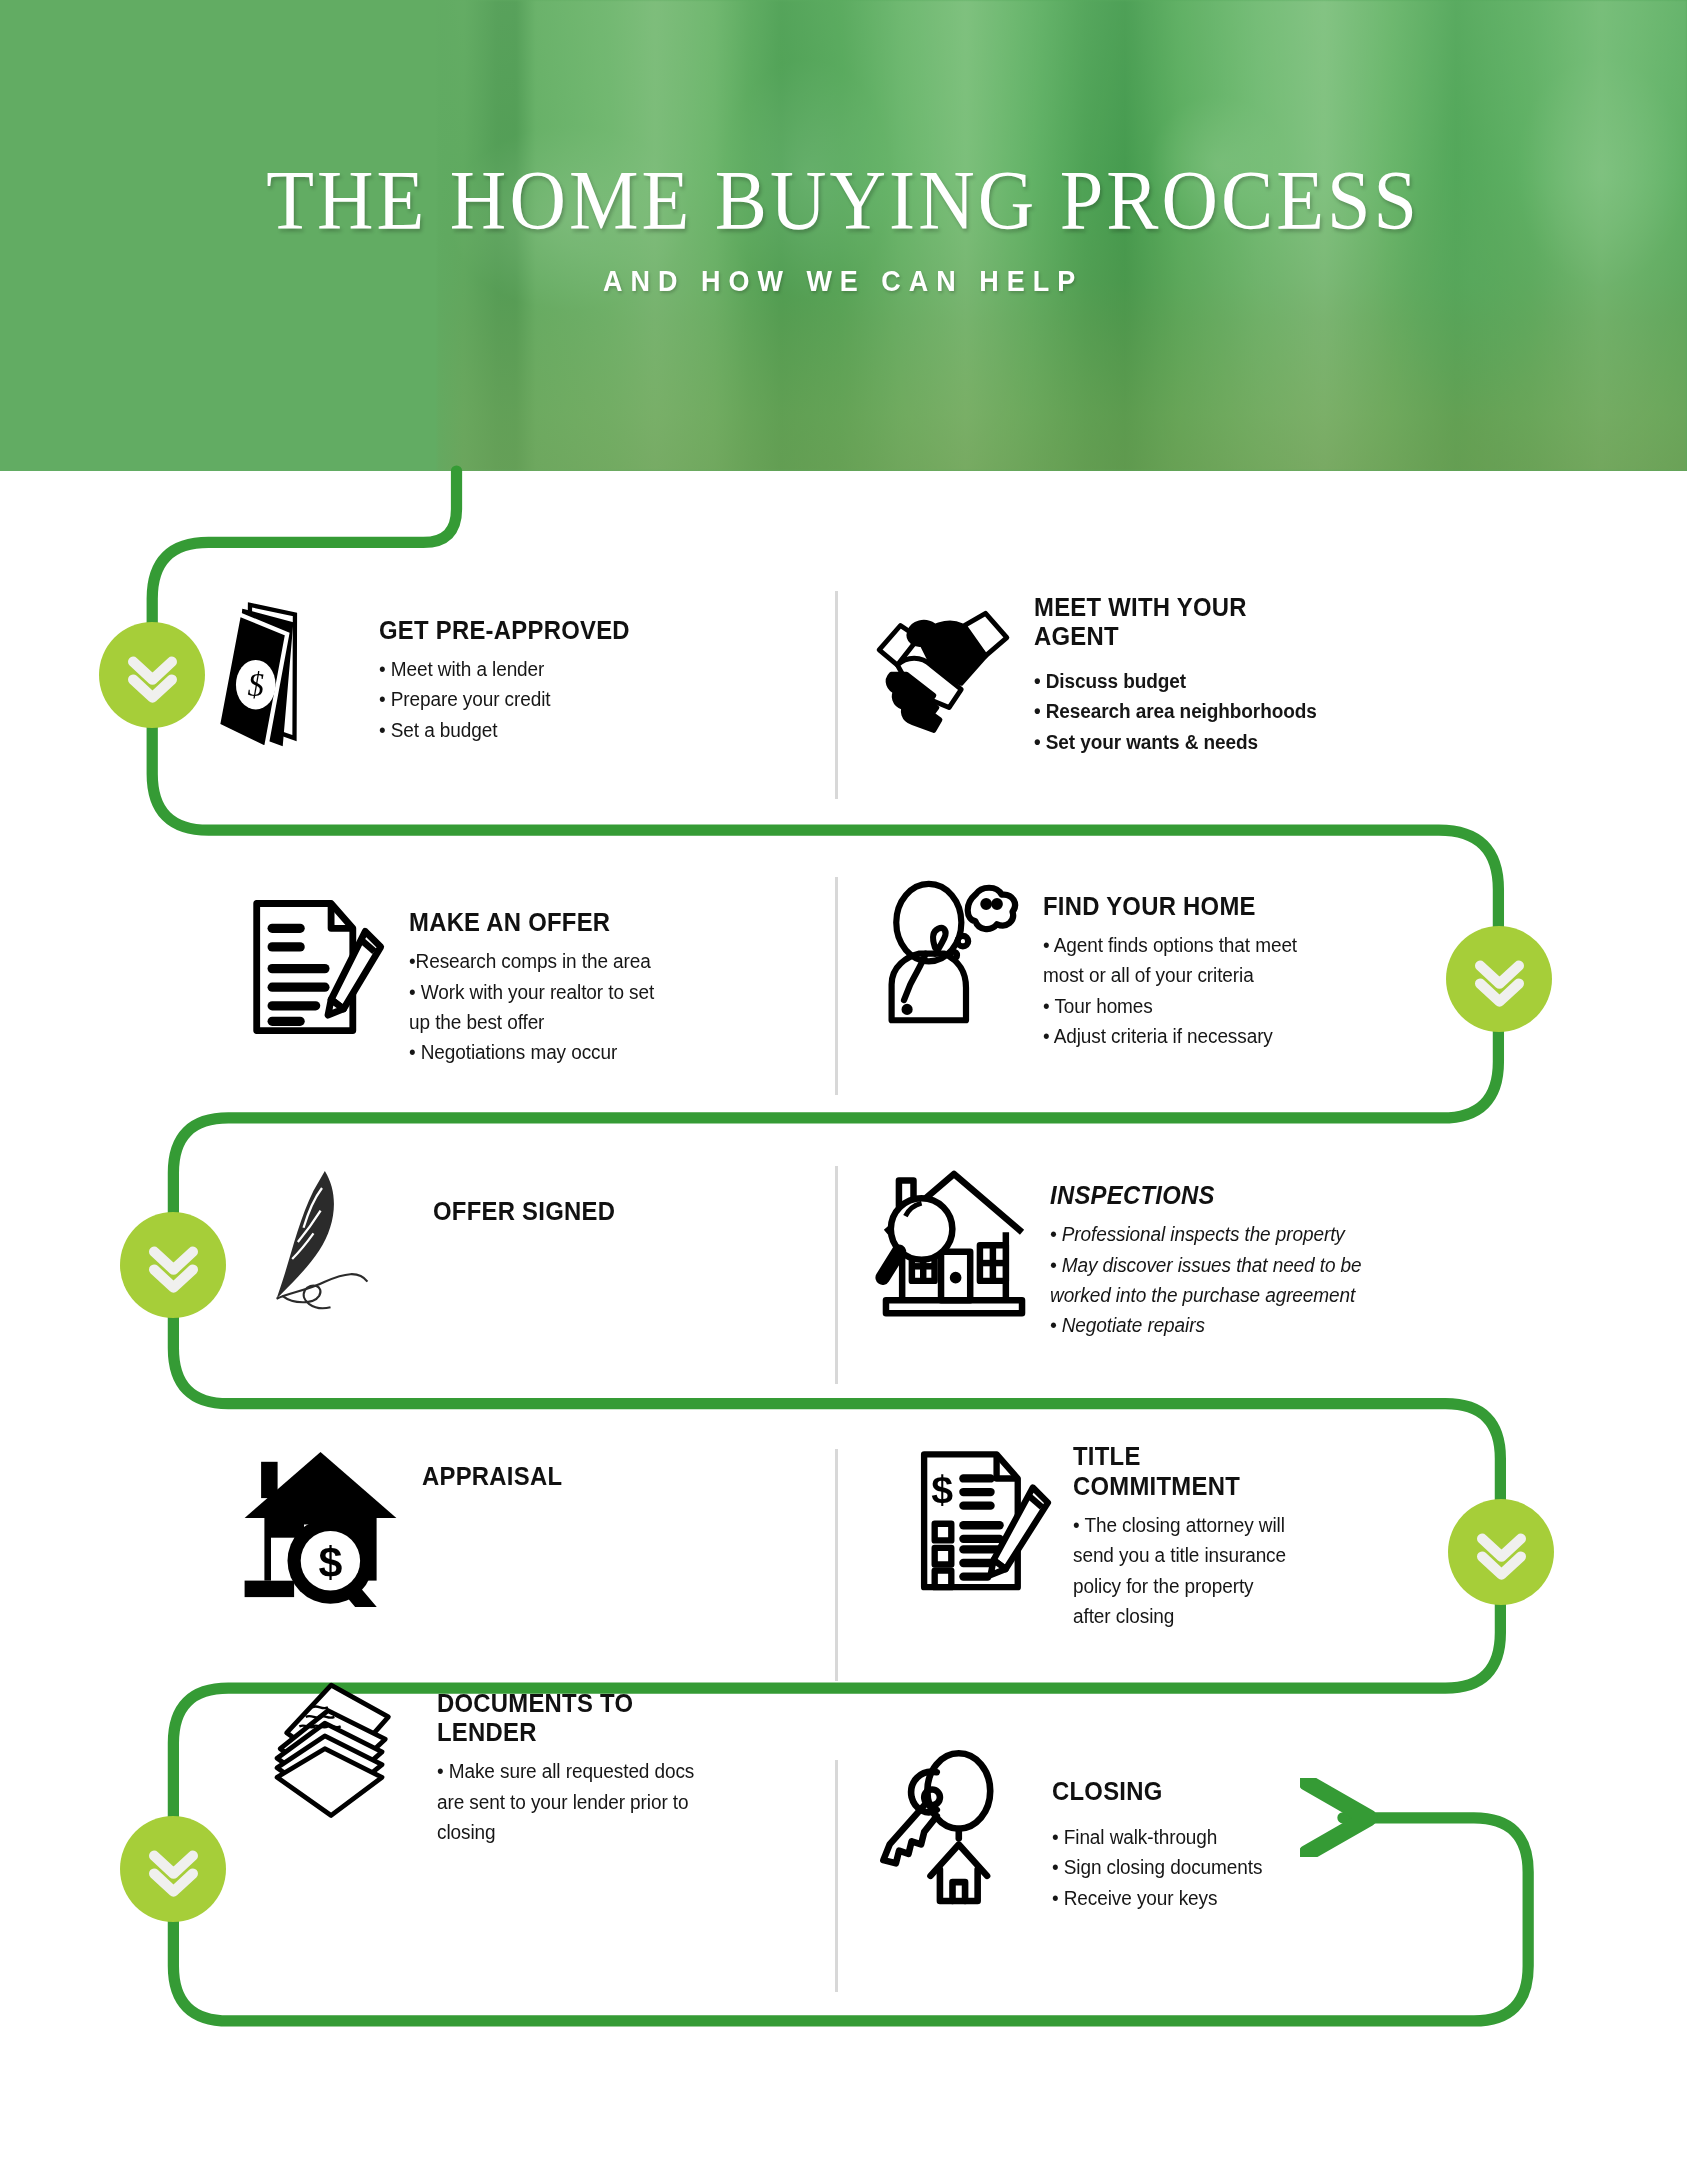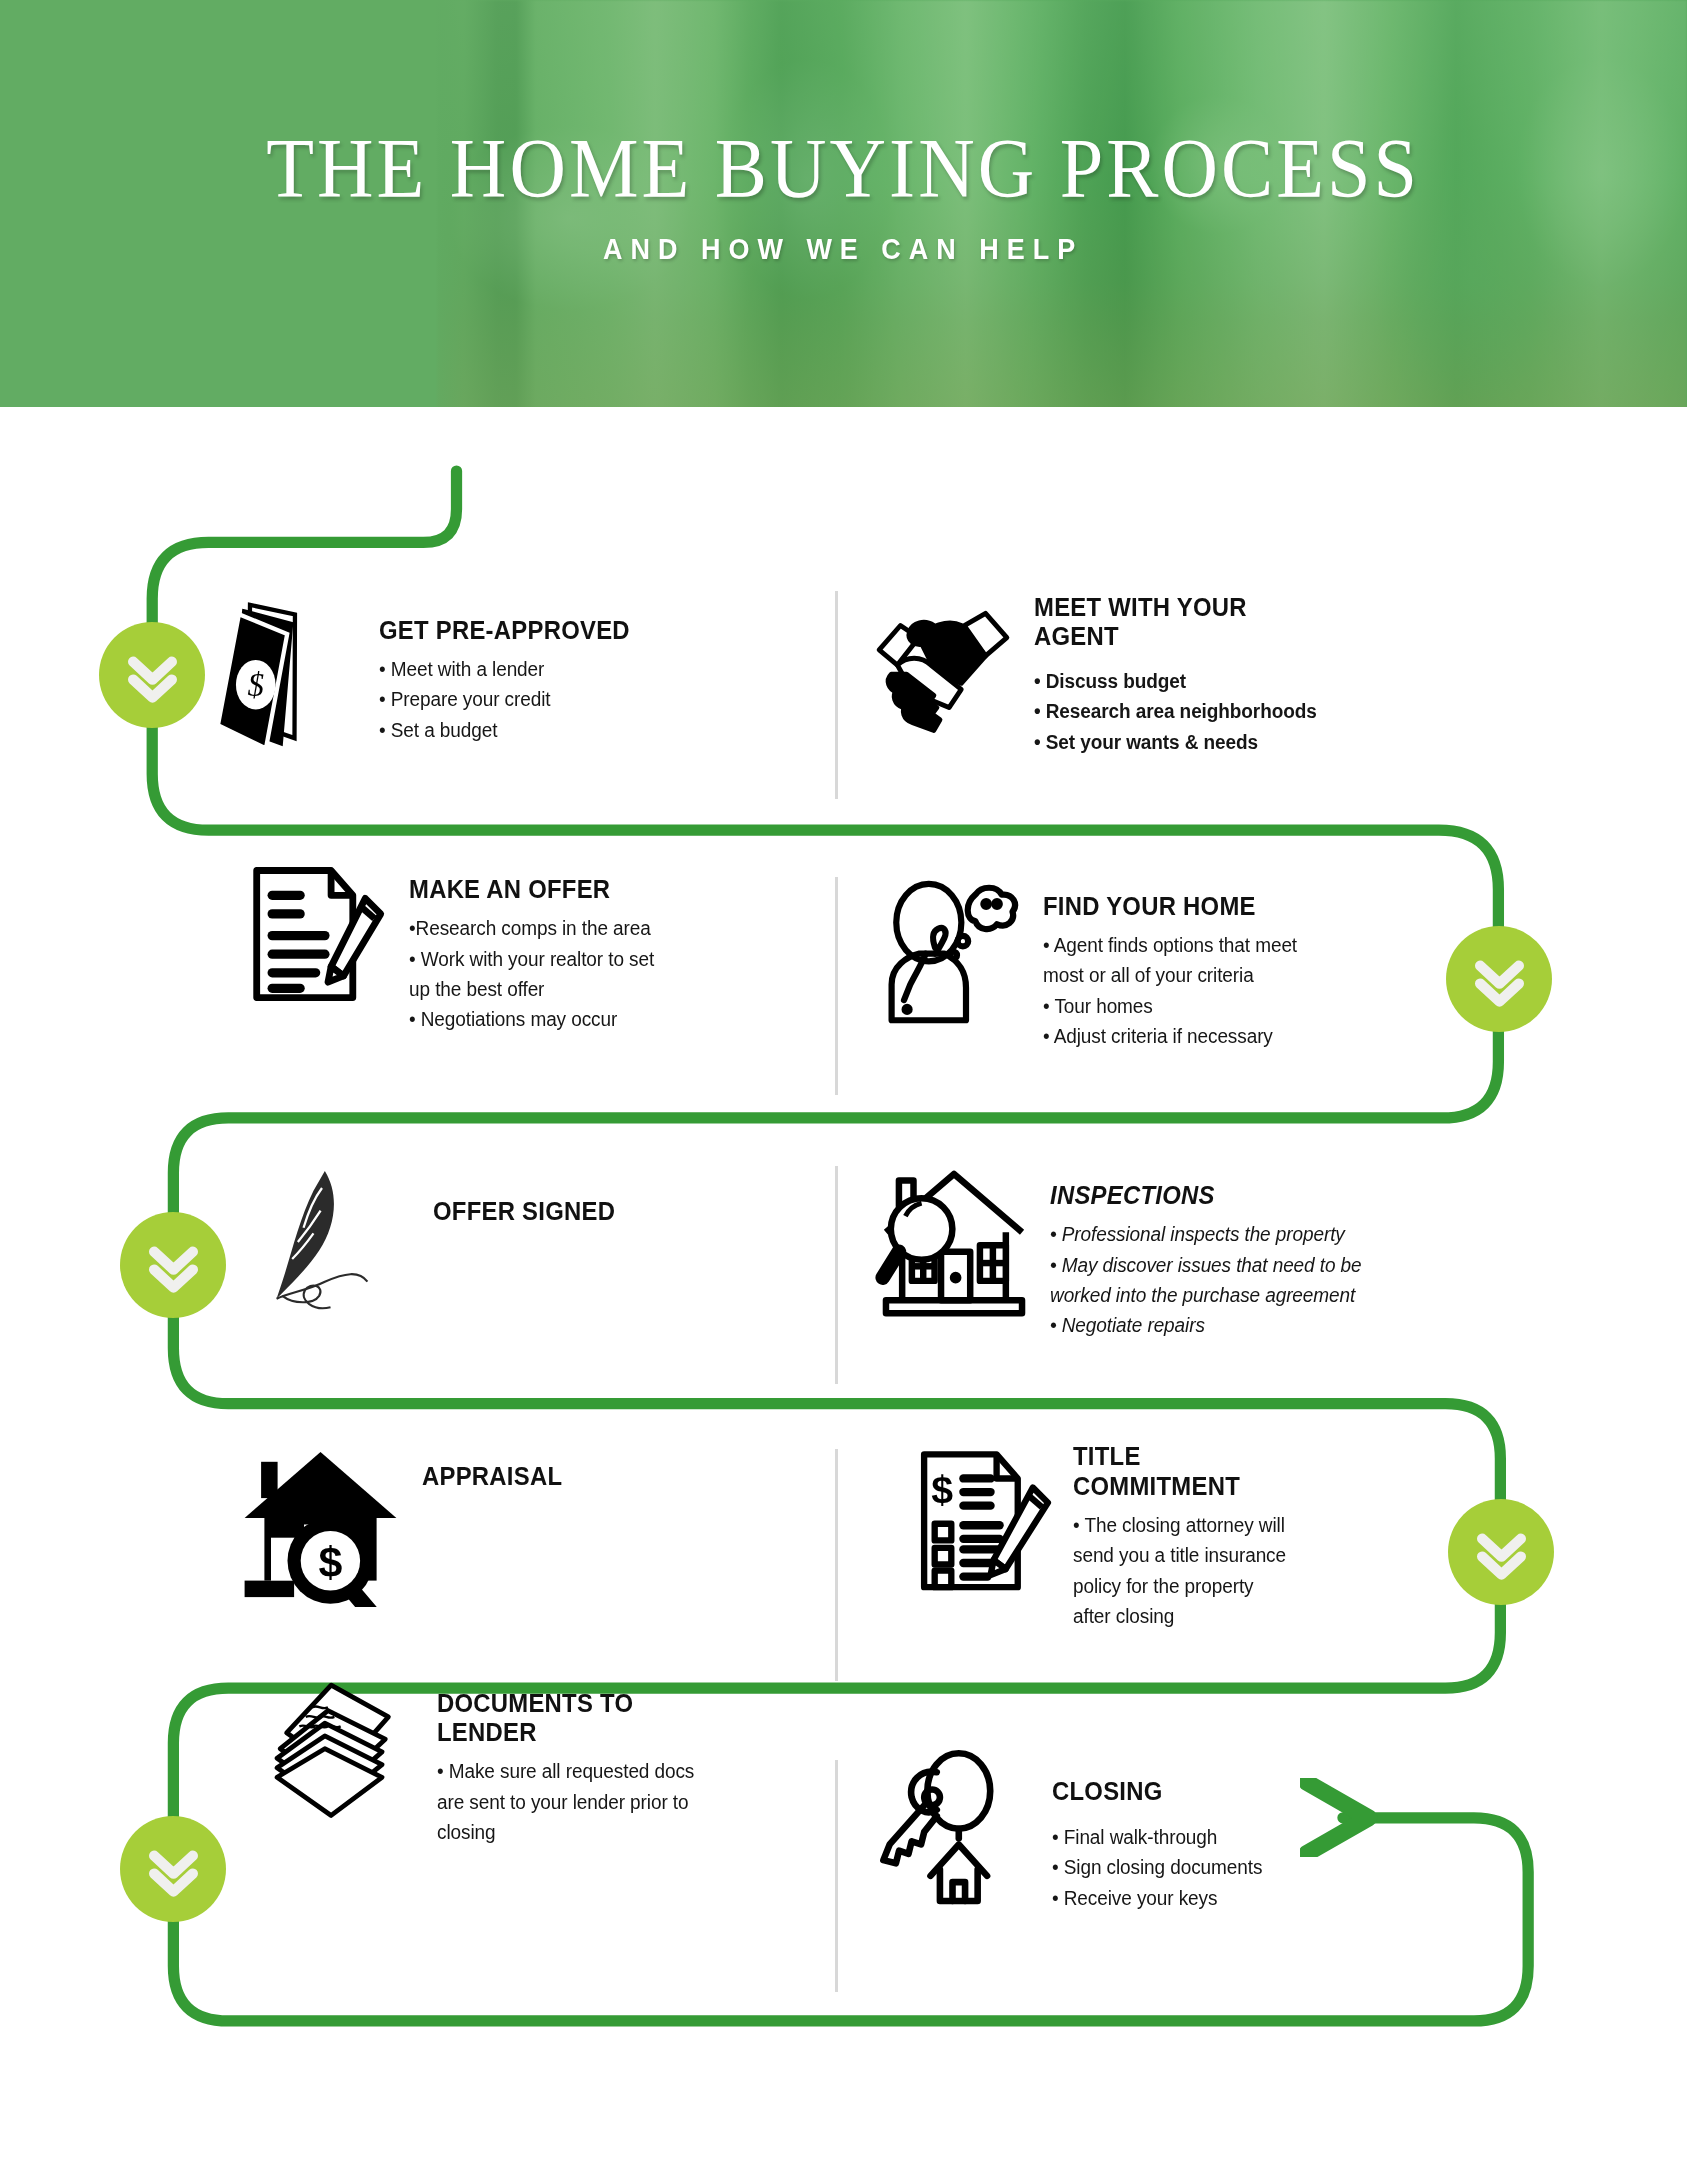--- a/index.html
+++ b/index.html
@@ -5,21 +5,21 @@
   * { margin:0; padding:0; box-sizing:border-box; }
   html,body { background:#ffffff; }
   body {
     width:1687px; height:2183px;
     font-family:"Liberation Sans", sans-serif;
     position:relative; overflow:hidden;
   }
 
   
   .hero {
-    position:absolute; left:0; top:0; width:1687px; height:407px;
+    position:absolute; left:0; top:0; width:1687px; height:471px;
     overflow:hidden;
   }
   .hero-base { position:absolute; inset:0; background:#62ac63; }
   
   .hero-photo {
     position:absolute; left:437px; top:0; width:1250px; height:471px;
     background:
       linear-gradient(180deg, rgba(255,255,255,0.10) 0%, rgba(255,255,255,0.0) 38%, rgba(120,95,40,0.22) 68%, rgba(150,120,55,0.33) 100%),
       linear-gradient(90deg,
         #4f9c52 0px, #5aa559 26.5px,
@@ -238,21 +238,21 @@
       <div class="card-title" style="max-width:311px; white-space:normal;">MEET WITH YOUR AGENT</div>
       <ul class="bullets" style="padding-top:5.3px;font-weight:bold;">
         <li>• Discuss budget</li>
         <li>• Research area neighborhoods</li>
         <li>• Set your wants &amp; needs</li>
       </ul>
     </div>
   </div>
 </div>
 
-<div class="row" style="left:235px; top:855px;">
+<div class="row" style="left:235px; top:888px;">
   <div class="card">
     <div class="card-icon" style="width:155px;">
       <svg width="155" height="155" viewBox="0 0 100 100">
         <g fill="none" stroke="#000" stroke-width="4.4" stroke-linejoin="round">
           <path d="M14,10 L62,10 L76,26 L76,92 L14,92 Z" fill="#fff"></path>
           <path d="M62,10 L62,26 L76,26"></path>
           <g stroke-width="6" stroke-linecap="round">
             <line x1="24" y1="26" x2="42" y2="26"></line>
             <line x1="24" y1="38" x2="42" y2="38"></line>
             <line x1="24" y1="52" x2="58" y2="52"></line>

